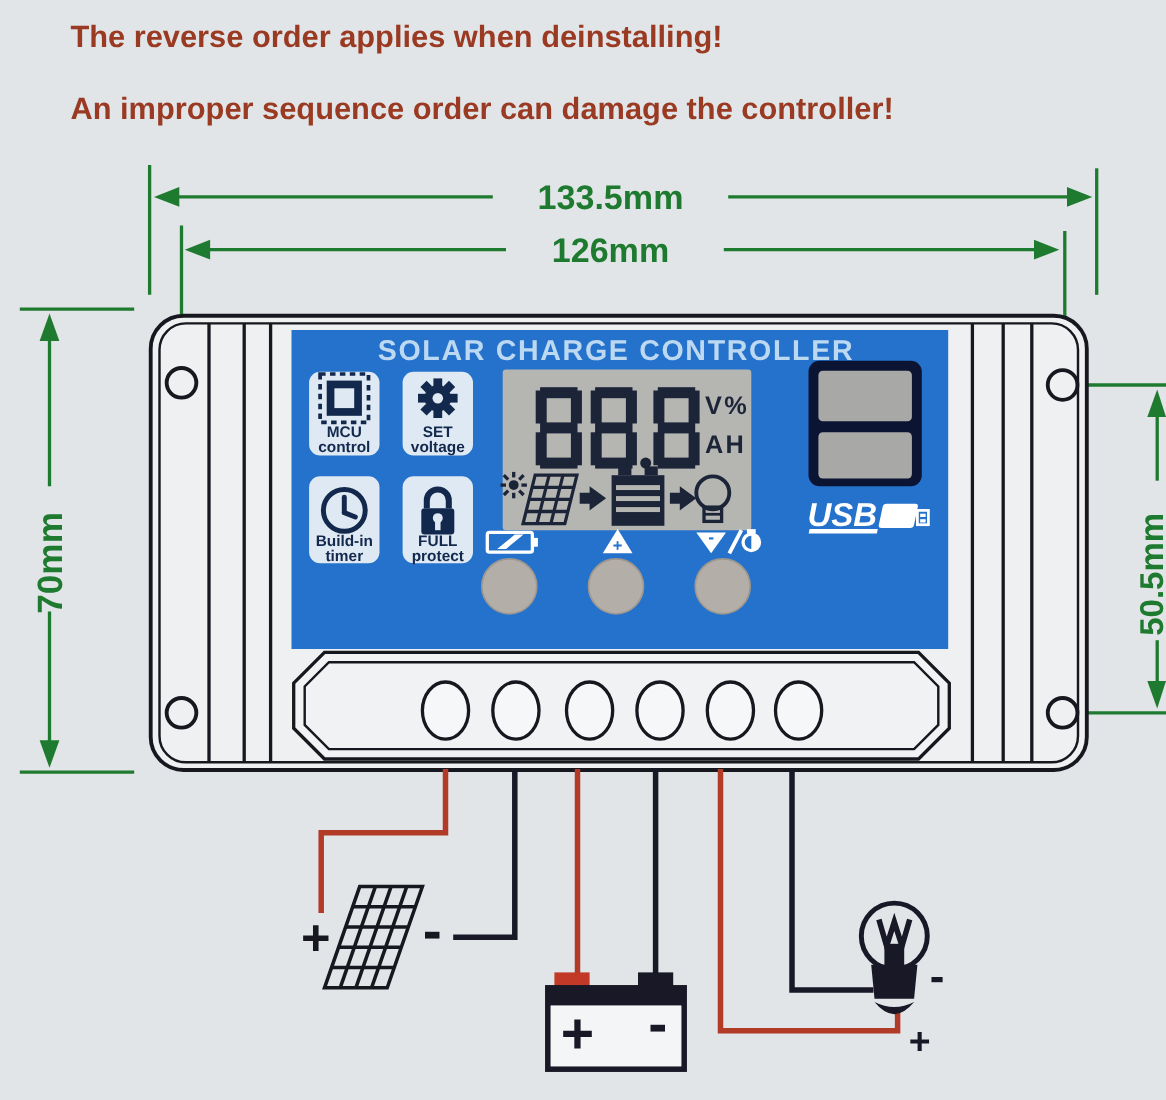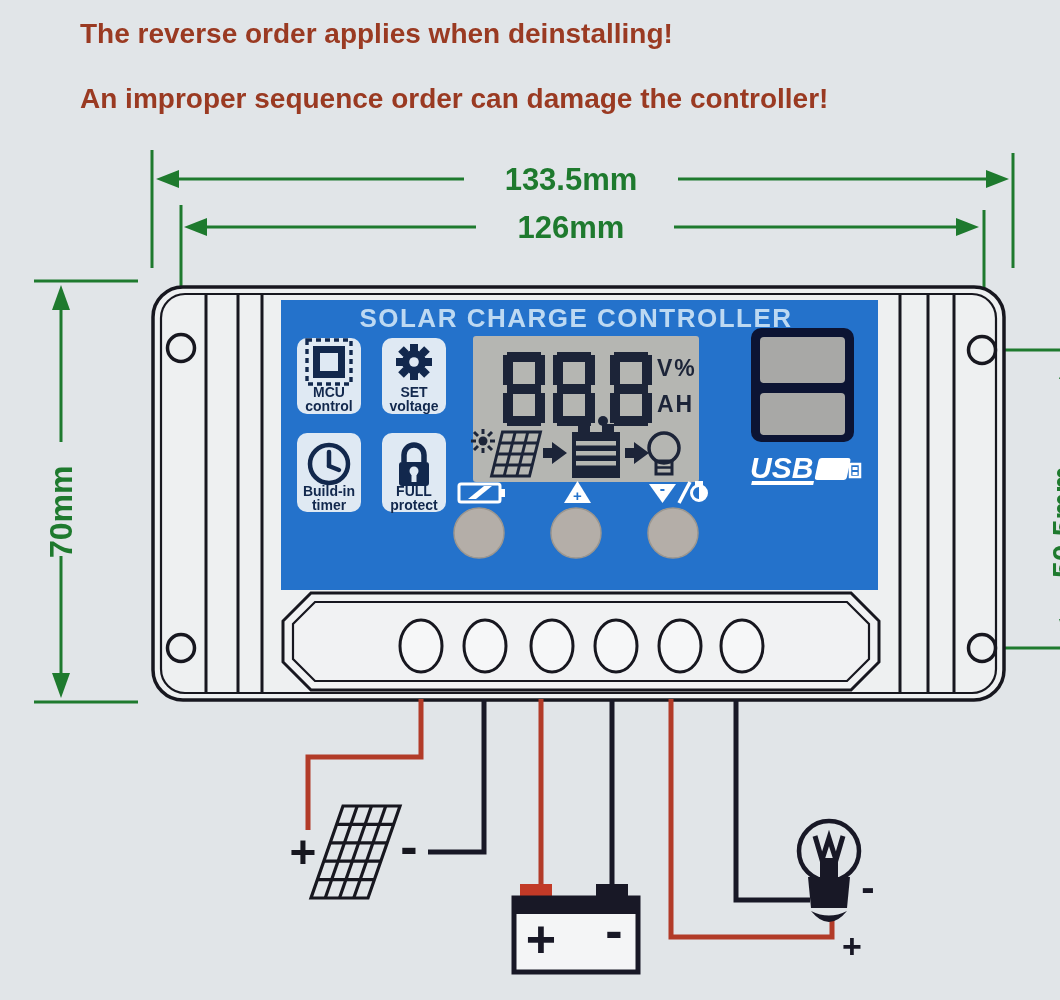--- a/index.html
+++ b/index.html
@@ -1,17 +1,17 @@
 <!DOCTYPE html>
 <html><head>
 <meta charset="utf-8">
 <style>
   html,body{margin:0;padding:0;}
   body{width:1060px;height:1000px;background:#e1e5e8;font-family:"Liberation Sans",sans-serif;overflow:hidden;}
-  #stage{position:relative;width:936px;height:1000px;margin-left:16px;}
+  #stage{position:relative;width:936px;height:1000px;}
   svg{position:absolute;left:0;top:0;}
   text{font-family:"Liberation Sans",sans-serif;}
 </style>
 </head>
 <body>
 
 <div id="stage">
 <svg width="1060" height="1000" viewBox="0 0 1060 1000">
 
   <text x="64" y="43" font-size="28" font-weight="bold" fill="#9a3a22">The reverse order applies when deinstalling!</text>

